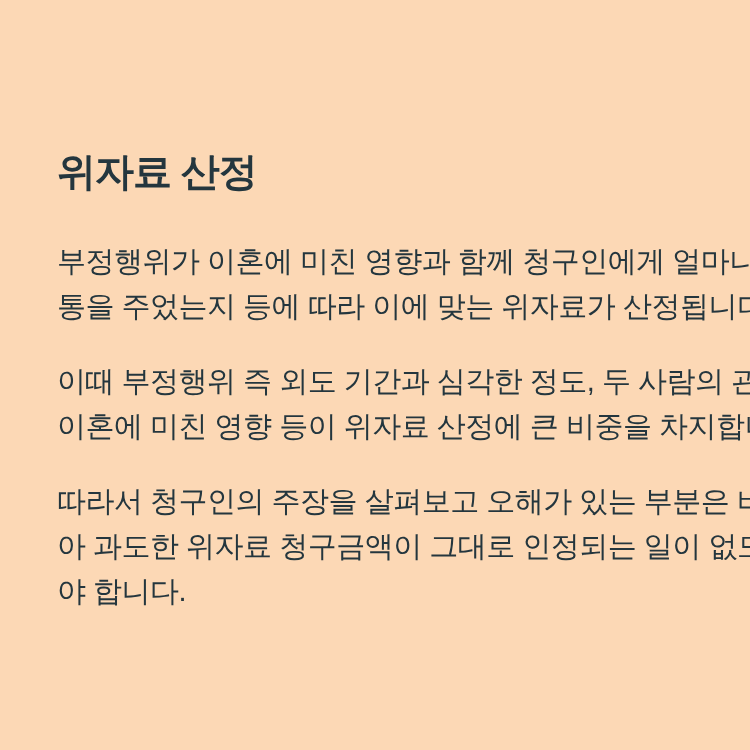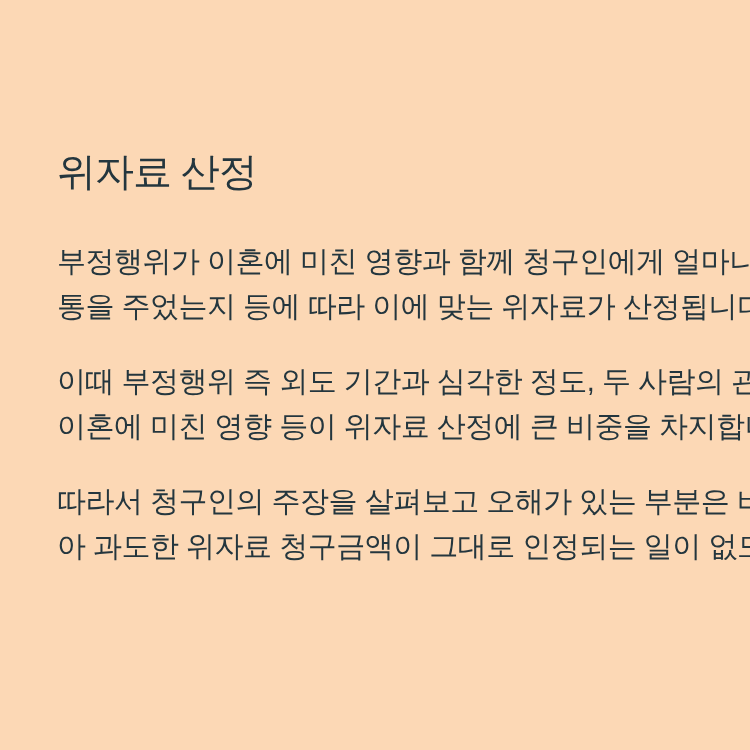--- a/index.html
+++ b/index.html
@@ -14,21 +14,21 @@
   }
   .card {
     box-sizing: border-box;
     width: 750px;
     height: 750px;
     padding: 148px 48px 0 57px;
   }
   .card-title {
     margin: 0;
     font-size: 39px;
-    font-weight: 400;
+    font-weight: 700;
     letter-spacing: -1px;
     line-height: 47px;
   }
   .body-text {
     margin: 30px 0 0 0;
     font-size: 29px;
     font-weight: 500;
     letter-spacing: -0.5px;
     line-height: 45px;
   }
@@ -52,14 +52,15 @@
   </p>
 
   <p class="body-text">
     <span class="line">이때 부정행위 즉 외도 기간과 심각한 정도, 두 사람의 관계가</span>
     <span class="line">이혼에 미친 영향 등이 위자료 산정에 큰 비중을 차지합니다.</span>
   </p>
 
   <p class="body-text">
     <span class="line">따라서 청구인의 주장을 살펴보고 오해가 있는 부분은 바로 잡</span>
     <span class="line">아 과도한 위자료 청구금액이 그대로 인정되는 일이 없도록 해</span>
+    <span class="line">야 합니다.</span>
   </p>
 </div>
 
 </body></html>

